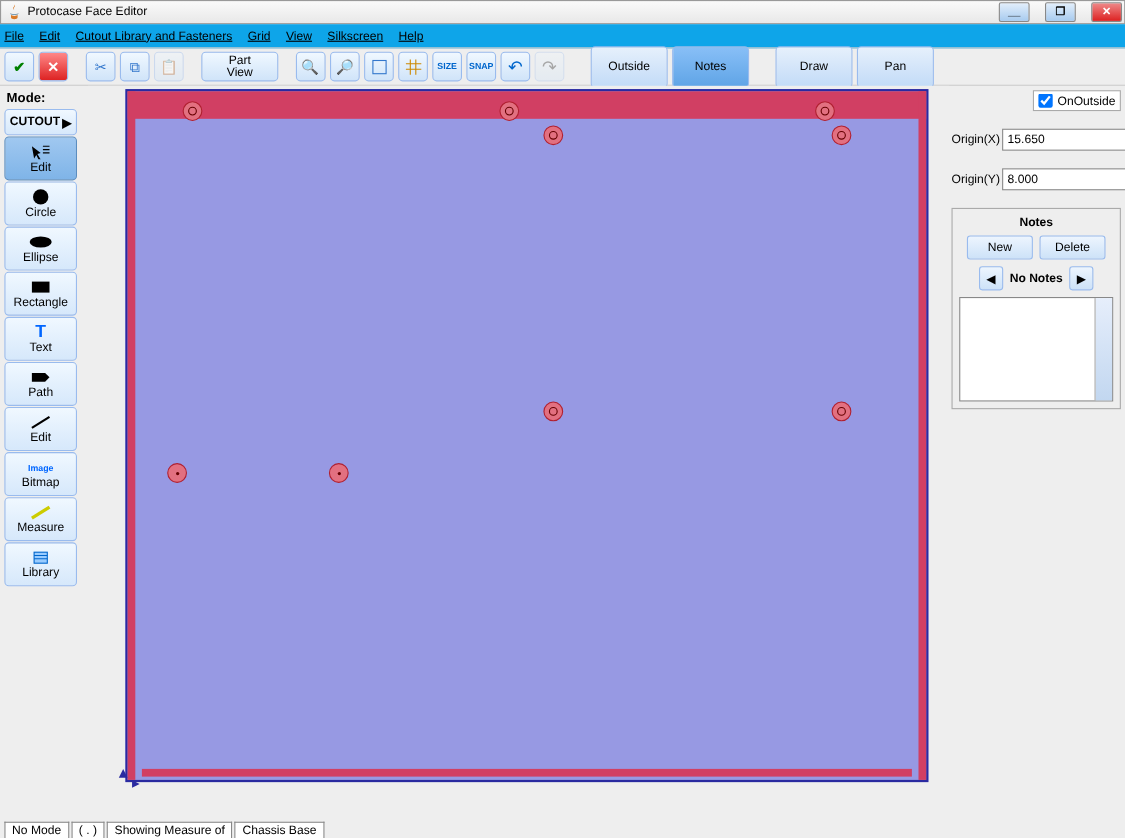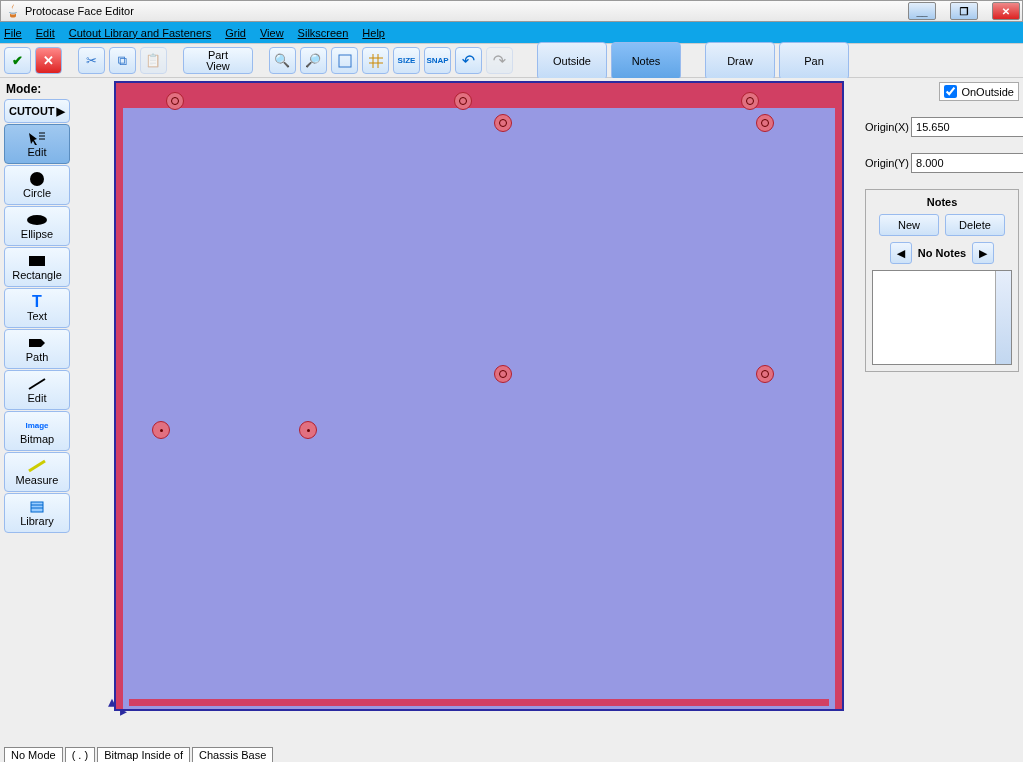--- a/index.html
+++ b/index.html
@@ -261,15 +261,15 @@
       <div class="notes-text">
           <div class="sb"></div>
         </div>
     </div>
   </div>
 </div>
 
 <div class="statusbar">
   <div class="status-tab">No Mode</div>
   <div class="status-tab">( . )</div>
-  <div class="status-tab">Bitmap Inside of</div>
+  <div class="status-tab">Showing Measure of</div>
   <div class="status-tab">Chassis Base</div>
 </div>
 
 </body></html>

